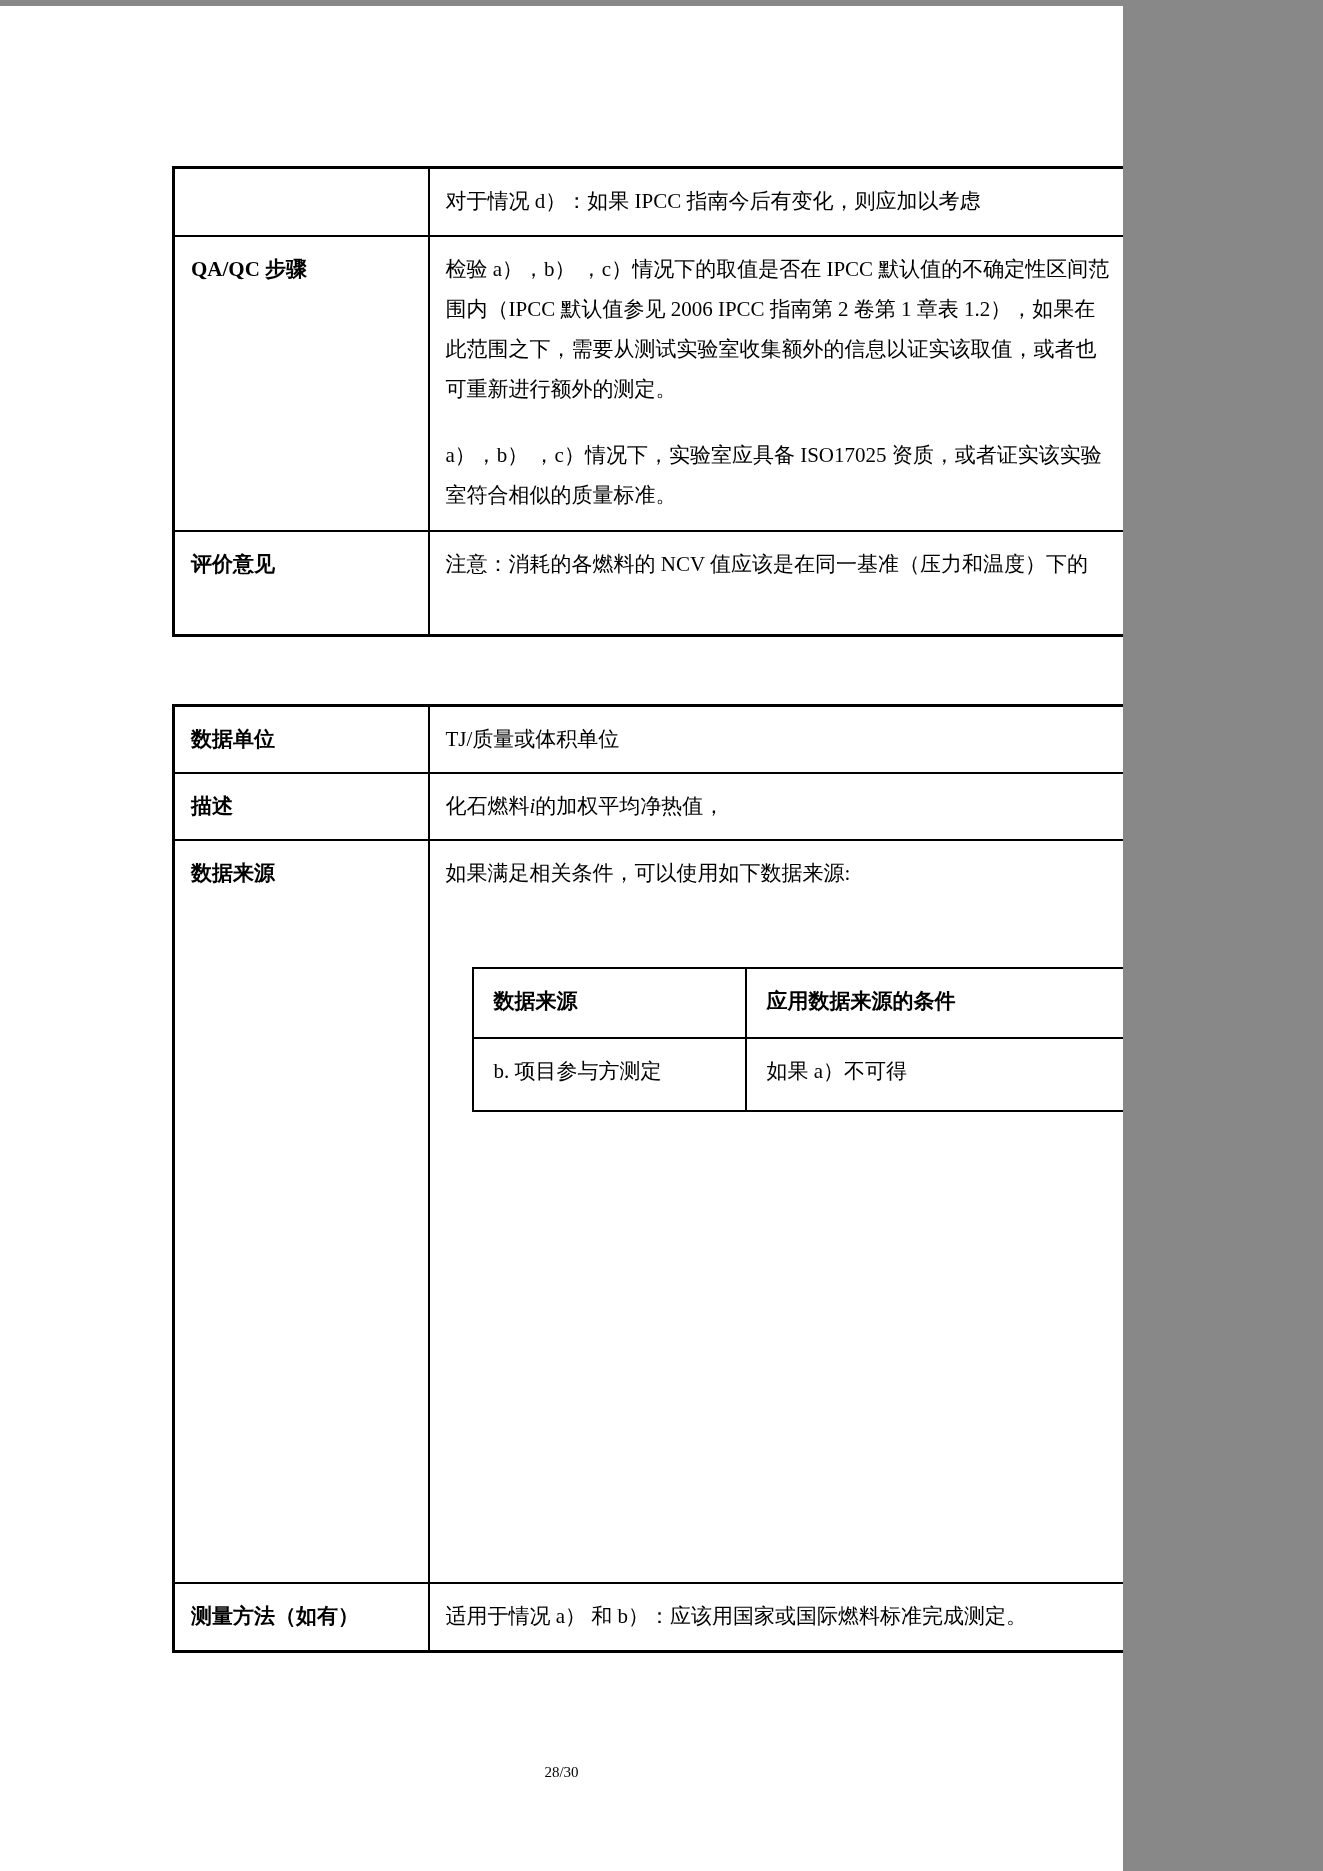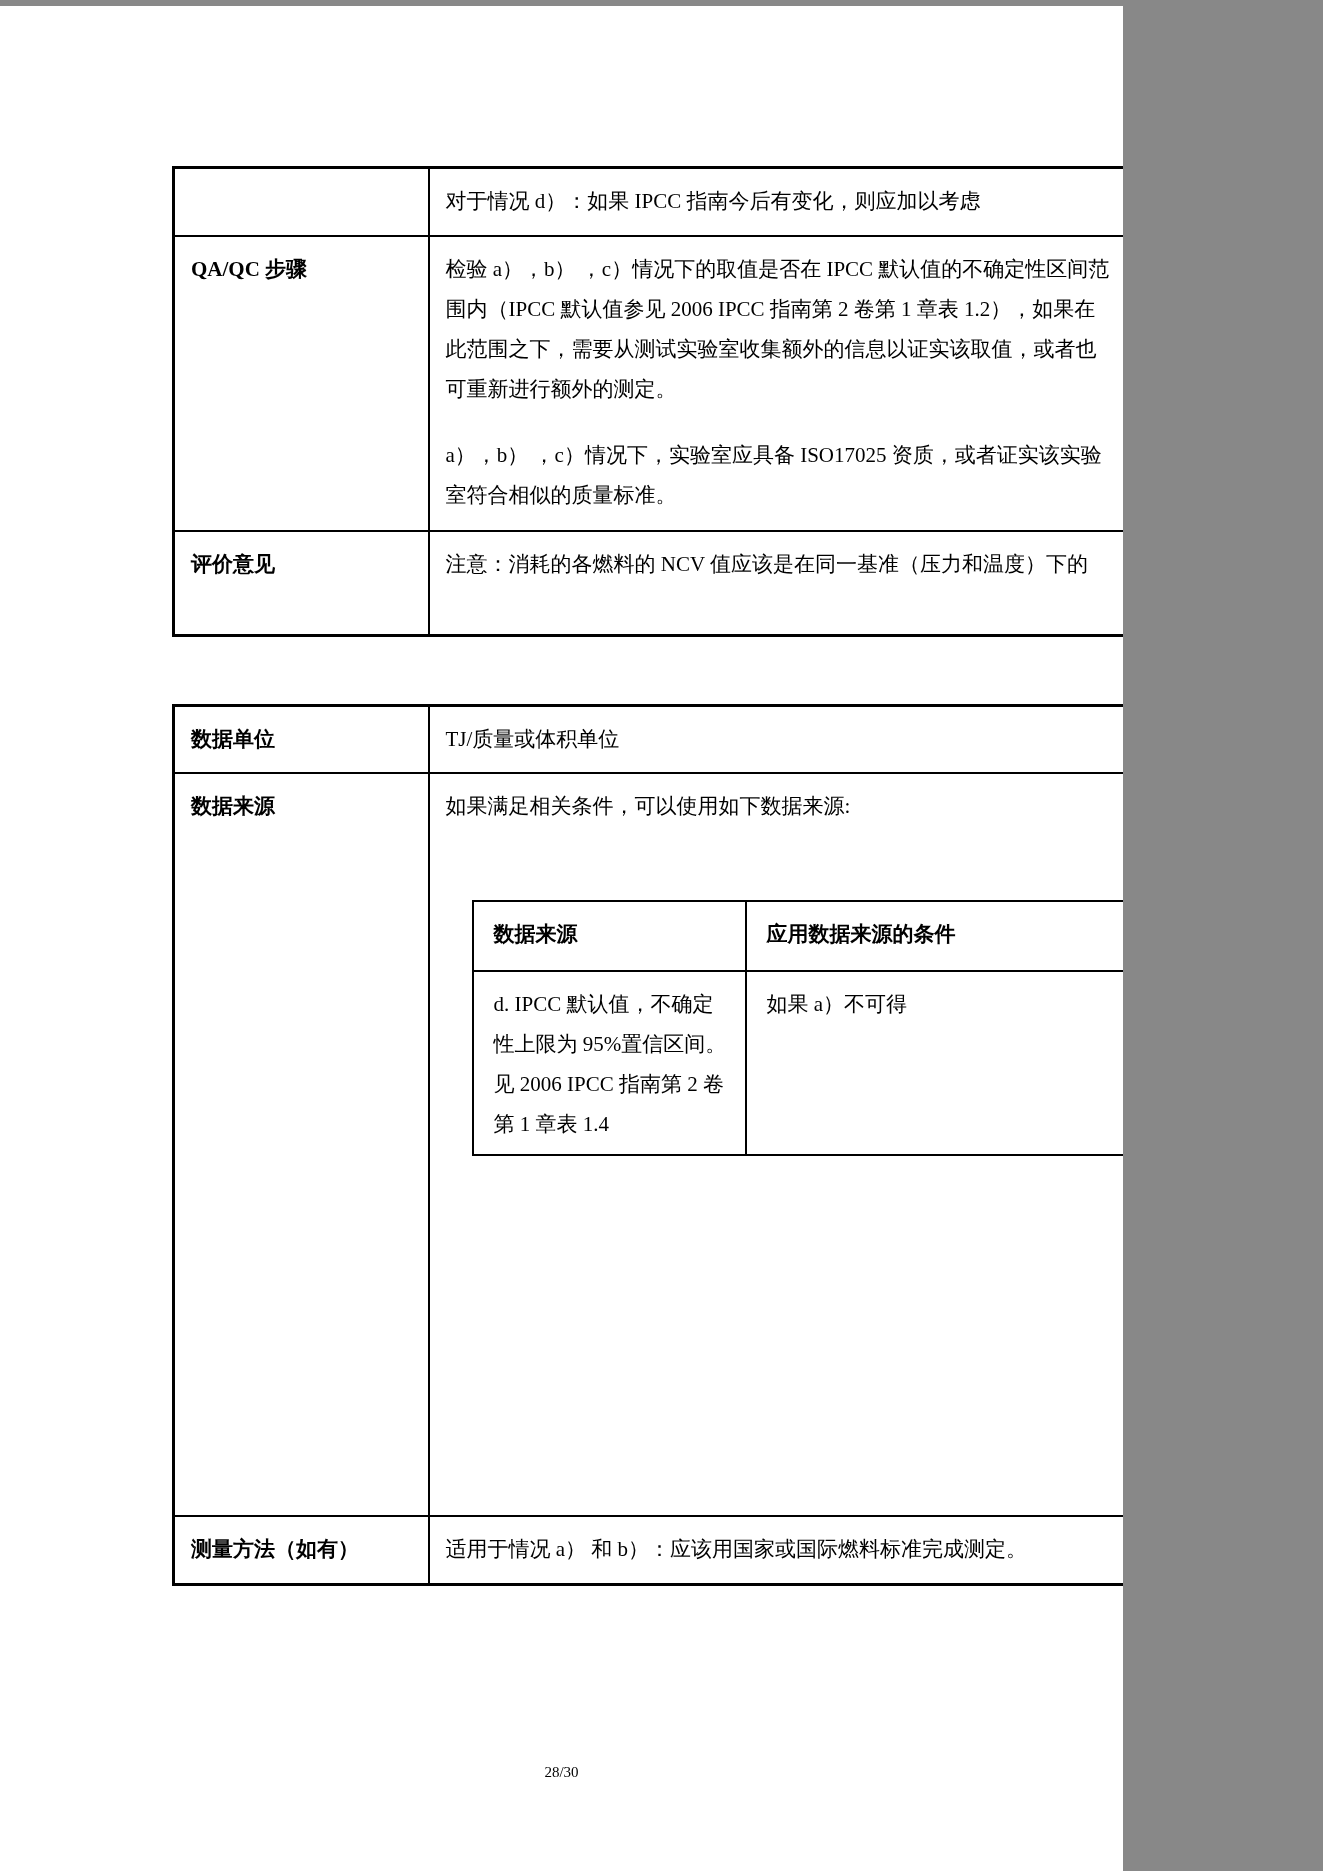--- a/index.html
+++ b/index.html
@@ -97,39 +97,43 @@
   <table class="outer" id="table2">
     <colgroup>
         <col style="width:255px">
         <col>
       </colgroup>
     <tbody>
     <tr style="height:67px">
       <td class="lbl">数据单位</td>
       <td class="val">TJ/质量或体积单位</td>
     </tr>
+    <tr style="height:67px">
+      <td class="lbl">描述</td>
+      <td class="val"><span>化石燃料</span><span class="it">i</span><span>的加权平均净热值，</span></td>
+    </tr>
     <tr style="height:743px">
       <td class="lbl">数据来源</td>
       <td class="val">
         <p>如果满足相关条件，可以使用如下数据来源:</p>
         <table class="nested">
           <colgroup>
                 <col style="width:273px">
                 <col>
               </colgroup>
           <thead>
             <tr style="height:70px">
               <th>数据来源</th>
               <th>应用数据来源的条件</th>
             </tr>
           </thead>
           <tbody>
-                <tr style="height: 145px;">
+                <tr style="height: 73px;">
                   <td>
-                    <p>d. IPCC 默认值，不确定性上限为 95%置信区间。见 2006 IPCC 指南第 2 卷第 1 章表 1.4</p>
+                    <p>b. 项目参与方测定</p>
                   </td>
                   <td>
                     <p>如果 a）不可得</p>
                   </td>
                 </tr>
               </tbody>
         </table>
       </td>
     </tr>
     <tr style="height:69px">

